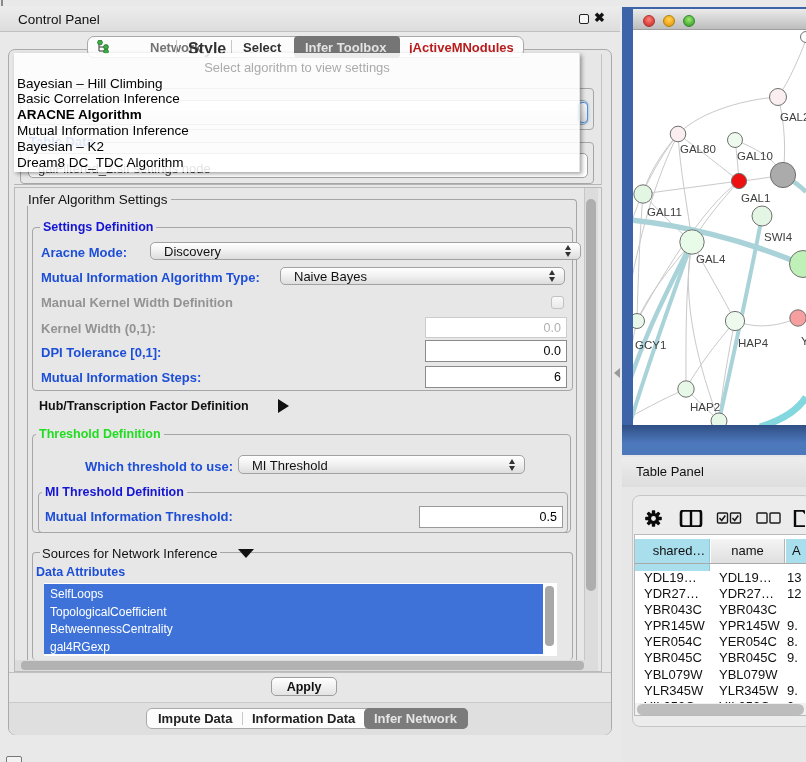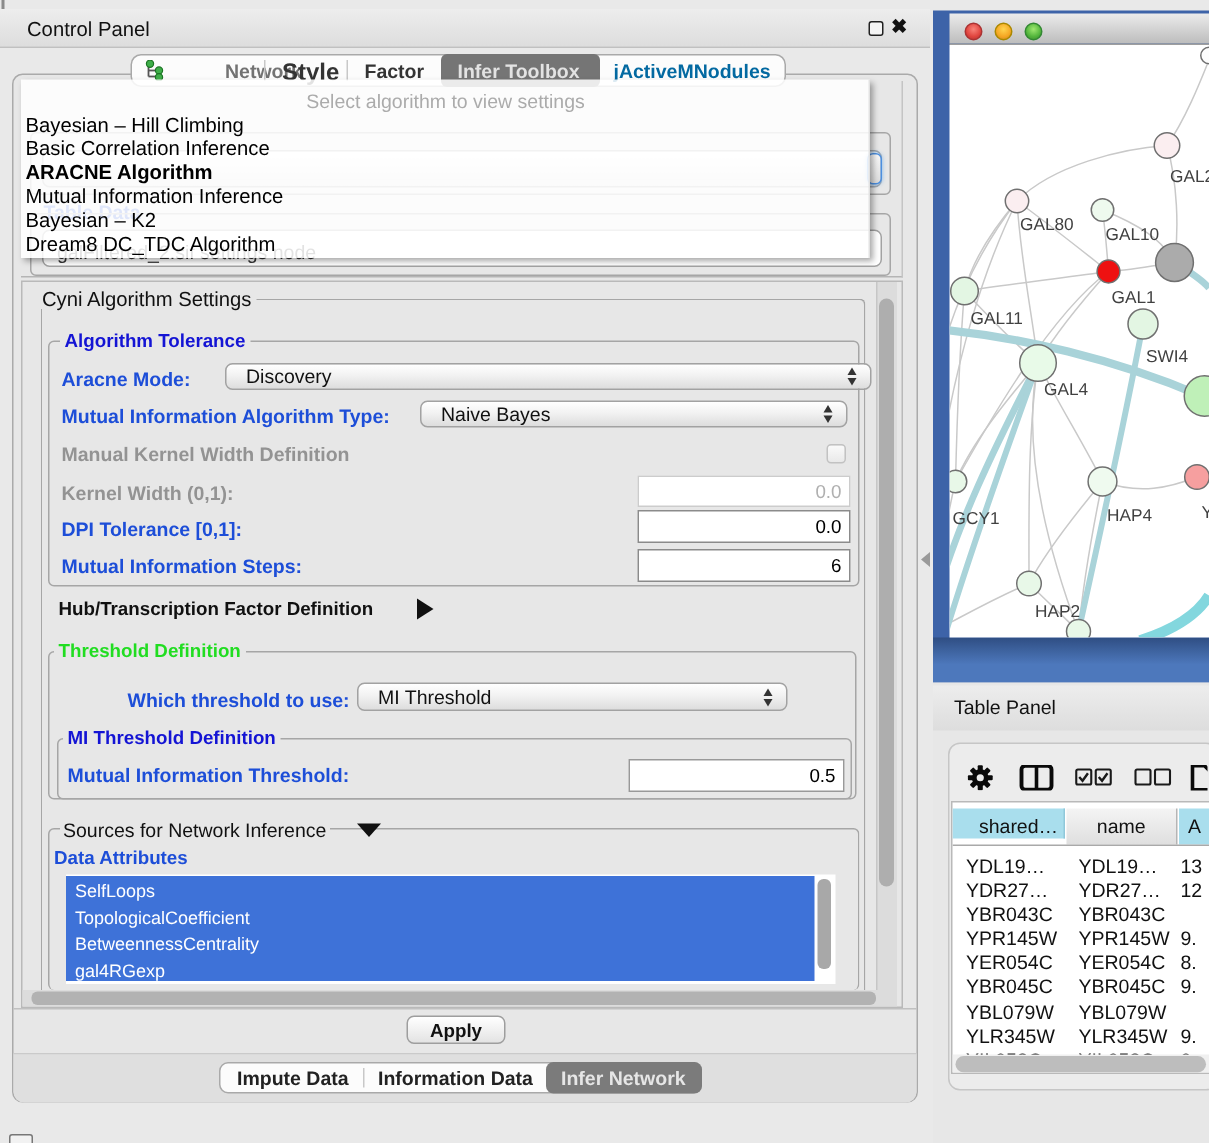--- a/index.html
+++ b/index.html
@@ -37,24 +37,24 @@
       <line x1="3" y1="11" x2="9" y2="11" stroke="#555" stroke-width="1.2"></line>
       <circle cx="4" cy="2.5" r="2.4" fill="#3fae49" stroke="#1c7524" stroke-width="0.8"></circle>
       <circle cx="10" cy="7" r="2.4" fill="#3fae49" stroke="#1c7524" stroke-width="0.8"></circle>
       <circle cx="10" cy="11.5" r="2.4" fill="#3fae49" stroke="#1c7524" stroke-width="0.8"></circle>
     </svg>
 </div>
 <div class="abs" style="left:114px; top:40px; font-size:13px; font-weight:bold; color:#737373;margin-left:36px;">Network</div>
 <div class="abs" style="left:176px; top:40px; width:1px; height:14px; background:#c8c8c8;"></div>
 <div class="abs" style="left:188px; top:40px; font-size:16px; font-weight:bold; color:#333;">Style</div>
 <div class="abs" style="left:231px; top:40px; width:1px; height:14px; background:#c8c8c8;"></div>
-<div class="abs" style="left:243px; top:40px; font-size:13px; font-weight:bold; color:#333;">Factor</div>
+<div class="abs" style="left:243px; top:40px; font-size:13px; font-weight:bold; color:#333;">Select</div>
 <div class="abs" style="left:294px; top:36px; width:106px; height:22px; background:#757575; border-radius:4px;"></div>
 <div class="abs" style="left:305px; top:40px; font-size:13px; font-weight:bold; color:#e3e3e3;">Infer Toolbox</div>
-<div class="abs" style="left:409px; top:40px; font-size:13px; font-weight:bold; color:#0369a1;">jActiveMNodules</div>
+<div class="abs" style="left:409px; top:40px; font-size:13px; font-weight:bold; color:#b91c1c;">jActiveMNodules</div>
 
 <div class="abs" style="left:14px; top:184px; width:588px; height:1px; background:#b5b5b5;"></div>
 <div class="abs" style="left:601px; top:54px; width:1px; height:131px; background:#c4c4c4;"></div>
 <div class="gbox" style="left:20px; top:88px; width:574px; height:42px;"></div>
 <div class="combo" style="left:28px; top:100px; width:560px; height:25px;"></div>
 <div class="abs" style="left:578px; top:102px; width:10px; height:21px; border:1.5px solid #4c8fdf; border-radius:4px; background:linear-gradient(#f8f8f8,#ddd); box-shadow:0 0 3px #7db4e8;"></div>
 <div class="blab" style="left:29px; top:134px;">Table Data</div>
 <div class="gbox" style="left:20px; top:142px; width:574px; height:42px;"></div>
 <div class="combo" style="left:28px; top:153px; width:560px; height:25px; background:#fff;">
     <span class="ctext" style="left:9px; top:60%; color:#333;">galFiltered_2.sif settings node</span>
@@ -62,24 +62,24 @@
 
 <div class="abs" style="left:14px; top:187px; width:588px; height:485px; border:1px solid #b9b9b9; background:#e7e7e7;"></div>
 
 <div class="abs" style="left:584px; top:188px; width:14px; height:472px; background:#dcdcdc; border-left:1px solid #c6c6c6;"></div>
 <div class="abs" style="left:586px; top:199px; width:10px; height:392px; background:#aeaeae; border-radius:5px;"></div>
 
 <div class="abs" style="left:15px; top:660px; width:583px; height:11px; background:#dcdcdc;"></div>
 <div class="abs" style="left:21px; top:661px; width:563px; height:9px; background:#b2b2b2; border-radius:4px;"></div>
 
 <div class="gbox" style="left:27px; top:199px; width:550px; height:461px; border-bottom:none; border-radius:4px 4px 0 0;"></div>
-<div class="grouplab" style="left:25px; top:193px; color:#111; font-size:13.5px;">Cyni Algorithm Settings</div>
+<div class="grouplab" style="left:25px; top:193px; color:#111; font-size:13.5px;">Infer Algorithm Settings</div>
 
 <div class="gbox" style="left:32px; top:227px; width:541px; height:164px;"></div>
-<div class="grouplab" style="left:40px; top:221px; color:#1414d4; font-weight:bold; font-size:12.5px;">Algorithm Tolerance</div>
+<div class="grouplab" style="left:40px; top:221px; color:#1414d4; font-weight:bold; font-size:12.5px;">Settings Definition</div>
 
 <div class="blab" style="top:245px;">Aracne Mode:</div>
 <div class="combo" style="left:150px; top:242px; width:431px; height:18px;">
     <span class="ctext">Discovery</span>
     <span class="spin"></span>
   </div>
 <div class="blab" style="top:270px;">Mutual Information Algorithm Type:</div>
 <div class="combo" style="left:280px; top:267px; width:285px; height:18px;">
     <span class="ctext">Naive Bayes</span>
     <span class="spin"></span>
@@ -254,21 +254,21 @@
 <path d="M 74.5,8 l 2.2,2.5 l 3.6,-5" stroke="#1a1a1a" stroke-width="1.6" fill="none"></path>
 <rect x="85.5" y="3" width="10" height="10" rx="1" fill="none" stroke="#1a1a1a" stroke-width="1.4"></rect>
 <path d="M 87.5,8 l 2.2,2.5 l 3.6,-5" stroke="#1a1a1a" stroke-width="1.6" fill="none"></path>
 <rect x="112" y="3" width="10" height="10" rx="1" fill="none" stroke="#1a1a1a" stroke-width="1.4"></rect>
 <rect x="125" y="3" width="10" height="10" rx="1" fill="none" stroke="#1a1a1a" stroke-width="1.4"></rect>
 <path d="M 150,0.5 h 8 l 5,5 v 11 h -13 z" fill="none" stroke="#0a0a0a" stroke-width="2.4"></path>
 </svg>
 </div>
 
 <div class="abs" style="left:634px; top:534px; width:172px; height:182px; background:#fff; border:1px solid #b9b9b9; border-right:none; overflow:hidden;">
-  <div class="abs" style="left:0; top:4px; width:75px; height:20px; background:#a9deed; border-right:1px solid #90c8da; text-align:center; text-indent:14px; font-size:13px; color:#111; line-height:24px;">shared…</div>
+  <div class="abs" style="left:0; top:4px; width:75px; height:32px; background:#a9deed; border-right:1px solid #90c8da; text-align:center; text-indent:14px; font-size:13px; color:#111; line-height:24px;">shared…</div>
   <div class="abs" style="left:76px; top:4px; width:74px; height:24px; background:linear-gradient(#f4f4f4,#dfdfdf); border-right:1px solid #b5b5b5; text-align:center; font-size:13px; color:#111; line-height:24px;">name</div>
   <div class="abs" style="left:151px; top:4px; width:21px; height:24px; background:#a9deed; font-size:13px; color:#111; line-height:24px; padding-left:6px;">A</div>
   <div class="abs" style="left:0; top:28px; width:172px; height:1px; background:#a9a9a9;"></div>
   <div class="abs" style="left:9px; top:35px; width:70px; font-size:13px; color:#111; line-height:16.1px;">YDL19…<br>YDR27…<br>YBR043C<br>YPR145W<br>YER054C<br>YBR045C<br>YBL079W<br>YLR345W<br>YIL052C</div>
   <div class="abs" style="left:84px; top:35px; width:70px; font-size:13px; color:#111; line-height:16.1px;">YDL19…<br>YDR27…<br>YBR043C<br>YPR145W<br>YER054C<br>YBR045C<br>YBL079W<br>YLR345W<br>YIL052C</div>
   <div class="abs" style="left:152px; top:35px; width:20px; font-size:13px; color:#111; line-height:16.1px;">13<br>12<br>&nbsp;<br>9.<br>8.<br>9.<br>&nbsp;<br>9.<br>0.</div>
   <div class="abs" style="left:0; top:168px; width:172px; height:14px; background:#f0f0f0;"></div>
   <div class="abs" style="left:2px; top:169px; width:167px; height:11px; background:#bdbdbd; border-radius:5.5px;"></div>
 </div>
 

